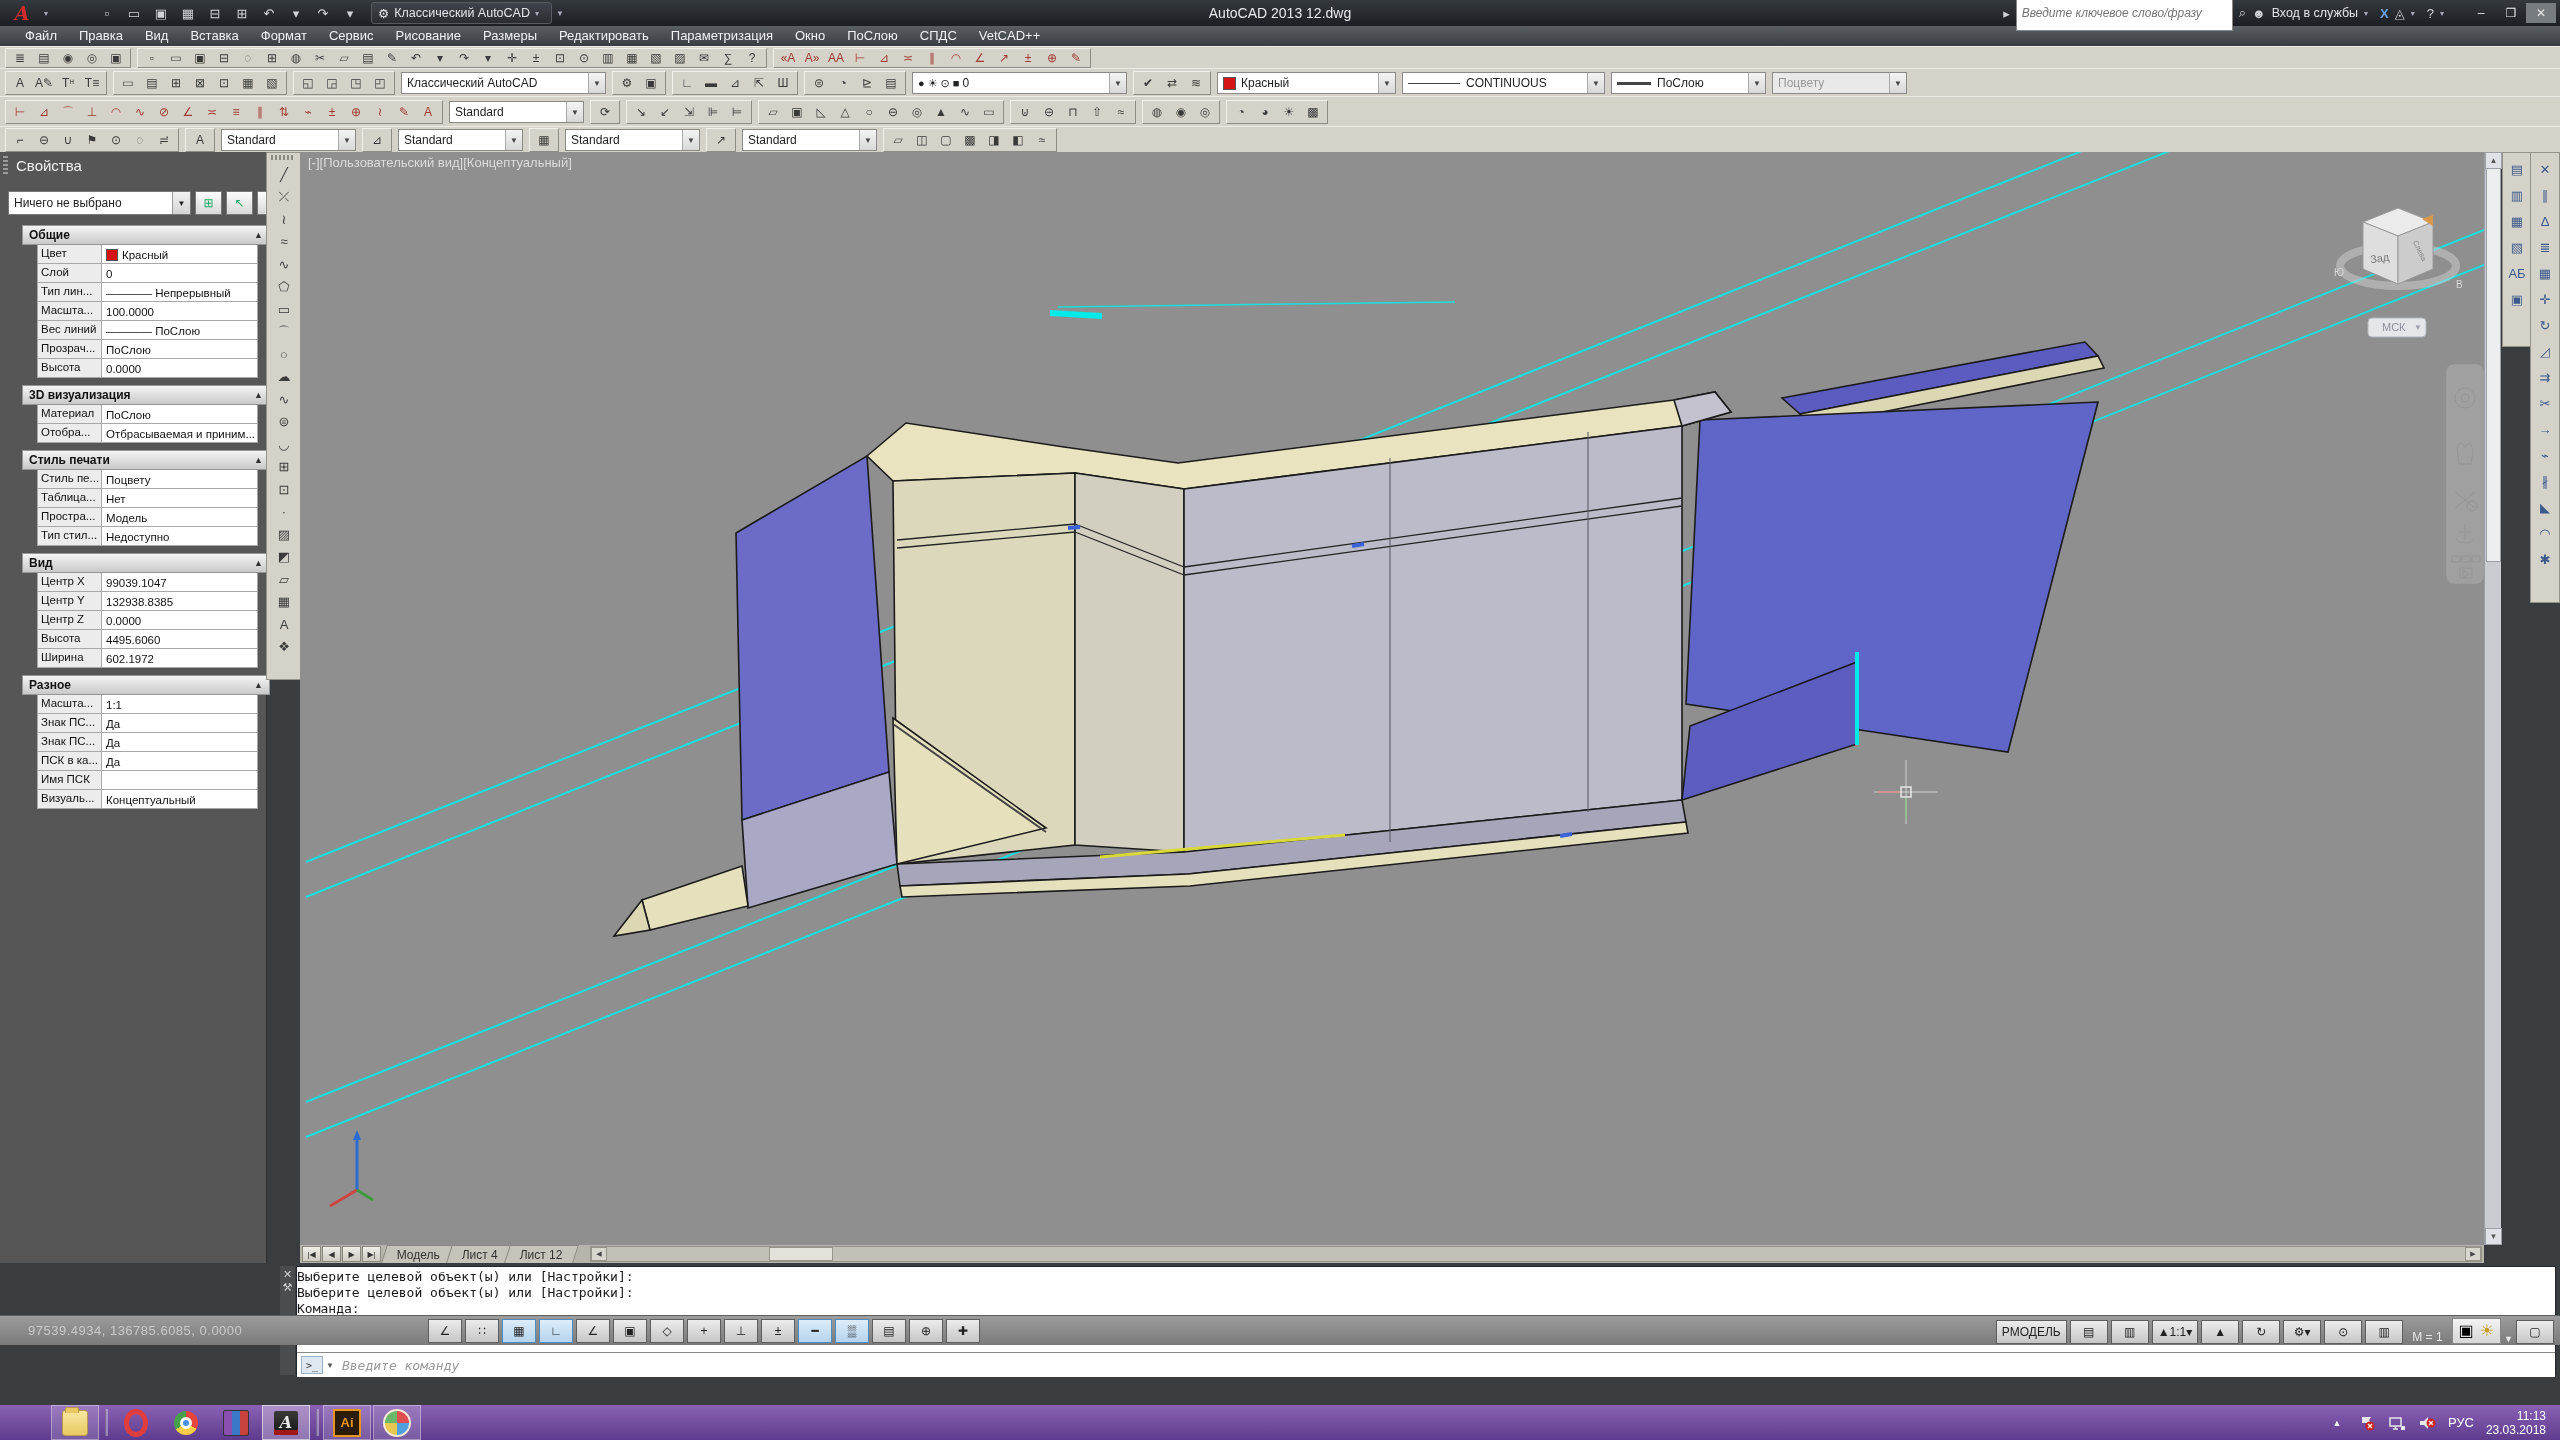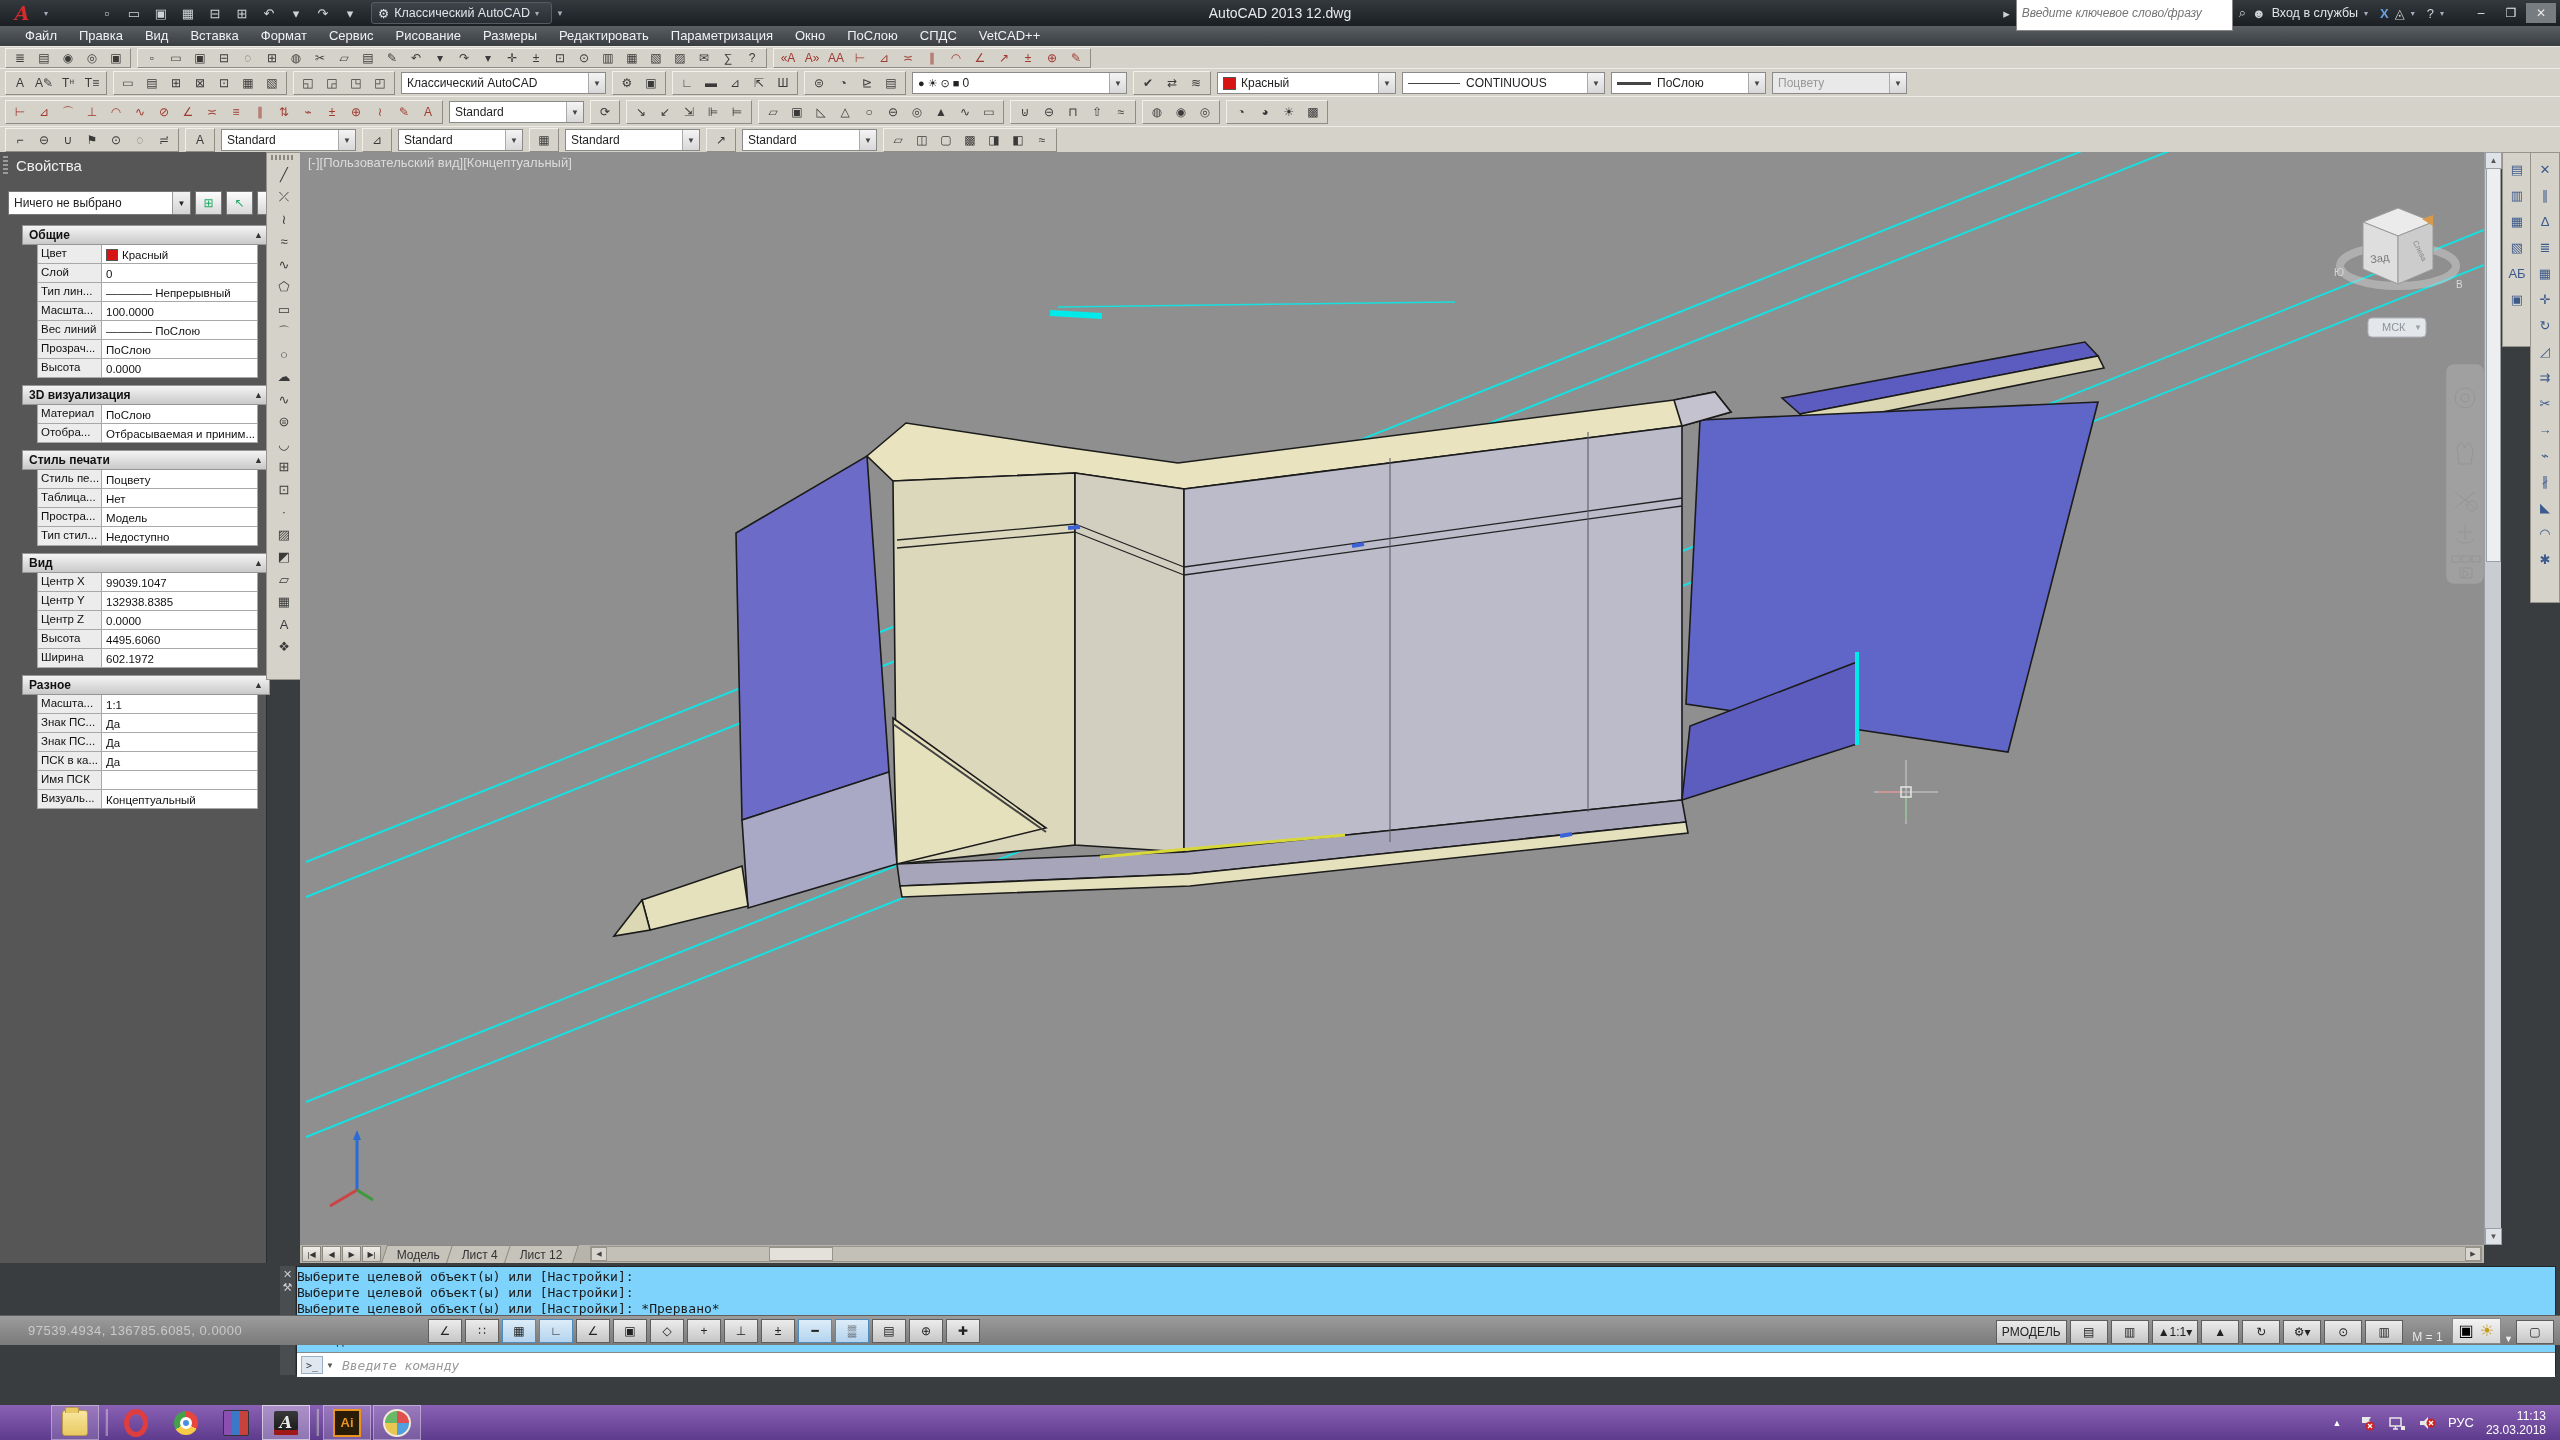--- a/index.html
+++ b/index.html
@@ -98,21 +98,21 @@
   .tab span{transform:skewX(18deg)}
   .hscroll{flex:1;height:14px;margin:0 2px 0 14px;background:#c3c0b8;border:1px solid #97948c;position:relative}
   .hthumb{position:absolute;left:178px;top:0;width:62px;height:12px;background:#e4e1da;border:1px solid #97948c}
   .harr{position:absolute;top:0;width:14px;height:12px;background:#d9d6cf;border:1px solid #97948c;
         font-size:7px;display:flex;align-items:center;justify-content:center;color:#444}
   
   .cmdregion{left:0;top:1263px;width:2560px;height:113px;background:#3a3d40}
   .cmdgrip{position:absolute;left:280px;top:1266px;width:15px;height:107px;background:#4a4d50;
            color:#cfcfcf;font-size:11px;text-align:center;padding-top:2px}
   .cmdbox{position:absolute;left:296px;top:1266px;width:2258px;height:107px;border:1px solid #23262a}
-  .cmdhist{height:81px;background:#7dd3fc;padding:2px 0;overflow:hidden}
+  .cmdhist{height:81px;background:#ffffff;padding:2px 0;overflow:hidden}
   .cmdline{font-family:"DejaVu Sans Mono",monospace;font-size:13px;color:#1a1a1a;line-height:16px;white-space:pre}
   .cmdinput{height:24px;background:#fff;border-top:1px solid #888;display:flex;align-items:center;padding-left:4px}
   .prompt-ico{width:20px;height:16px;background:#dfe8f0;border:1px solid #9ab0c4;color:#333;font-size:10px;
               display:flex;align-items:center;justify-content:center;margin-right:3px;font-family:"DejaVu Sans Mono",monospace}
   .cmd-dd{font-size:8px;color:#555;margin-right:8px}
   .cmd-placeholder{font-family:"DejaVu Sans Mono",monospace;font-size:13px;font-style:italic;color:#9a9a9a}
   
   .statusbar{left:0;top:1315px;width:2560px;height:29px;background:linear-gradient(#9c9c9c,#7a7a7a);
              display:flex;align-items:center;border-top:1px solid #5f5f5f}
   .coords{width:400px;padding-left:28px;font-size:13px;color:#c9c9c9;letter-spacing:.5px}
@@ -872,21 +872,20 @@
   </div>
 </div>
 
 <div class="abs cmdregion"></div>
 <div class="cmdgrip">✕<br>⚒</div>
 <div class="cmdbox">
   <div class="cmdhist">
 
   <div class="cmdline">Выберите целевой объект(ы) или [Настройки]:</div>
       <div class="cmdline">Выберите целевой объект(ы) или [Настройки]:</div>
-      <div class="cmdline">Выберите целевой объект(ы) или [Настройки]: *Прервано*</div>
       <div class="cmdline">Команда:</div>
       <div class="cmdline">Команда:</div>
     </div>
   <div class="cmdinput">
     <span class="prompt-ico">&gt;_</span>
     <span class="cmd-dd">▼</span>
     <span class="cmd-placeholder">Введите команду</span>
   </div>
 </div>
 

